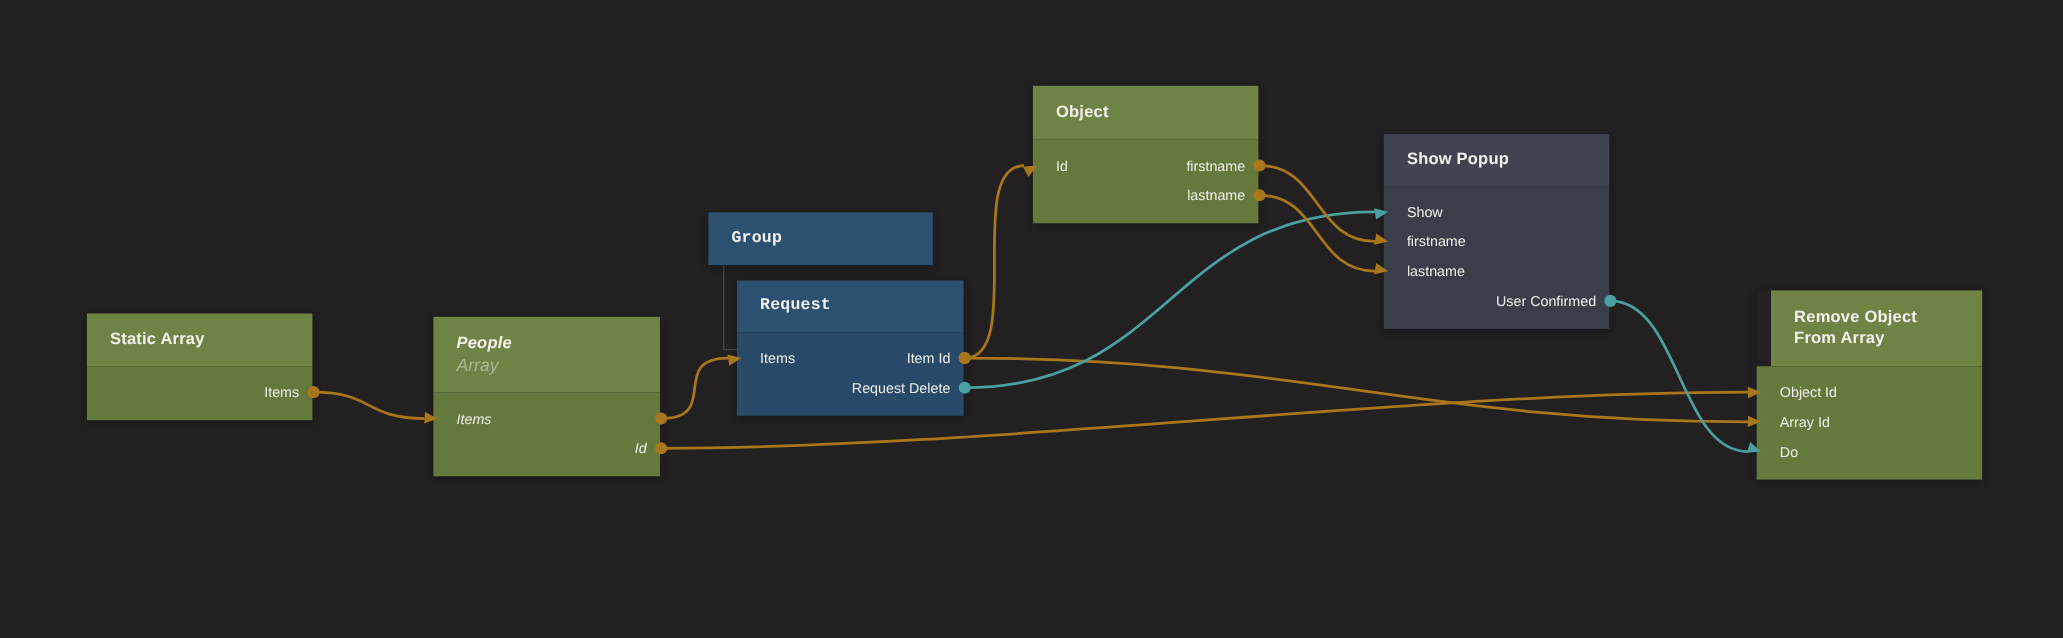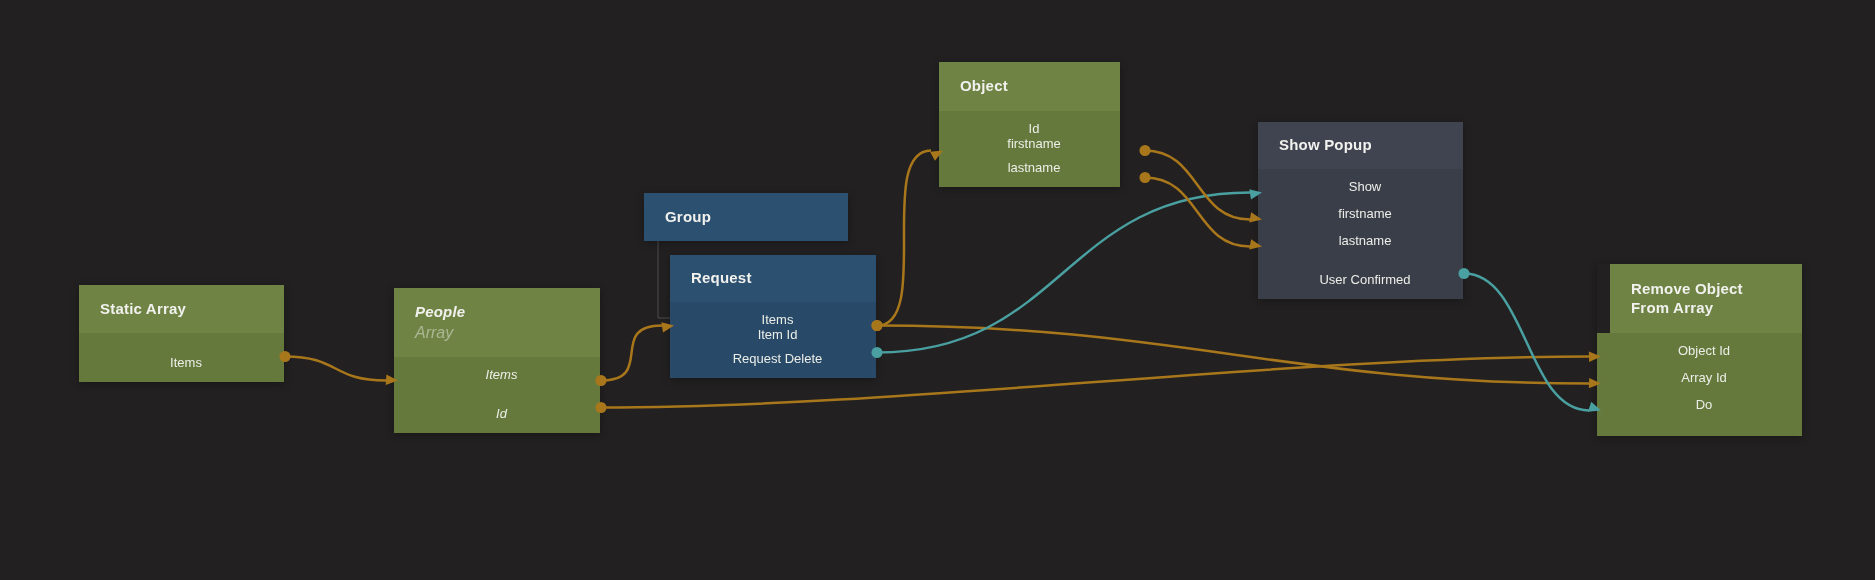--- a/index.html
+++ b/index.html
@@ -8,25 +8,25 @@
   svg.layer{position:absolute;left:0;top:0;z-index:0;}
   svg#markers-layer{z-index:3;}
   .node{position:absolute;z-index:2;box-sizing:border-box;border-radius:1px;
         box-shadow:0 2px 8px rgba(0,0,0,0.30);}
   .node-header{display:flex;flex-direction:column;justify-content:center;
                padding:0 21px;box-sizing:border-box;}
   .node-title{color:#f1f1ee;font-size:15px;font-weight:600;line-height:1.25;letter-spacing:.2px;}
   .node-subtitle{color:rgba(255,255,255,0.42);font-size:16px;margin-top:2px;}
   .node-body{padding:10px 0 12px 0;}
   .port-row{height:27px;display:flex;justify-content:space-between;align-items:center;
-            padding:0 12px 0 21px;flex-direction:column;}
+            padding:0 12px 0 21px;}
   .port-label{font-size:13px;color:#eceee8;white-space:nowrap;}
   .green .node-header{background:#6f8344;}
   .green .node-body{background:#66793c;}
-  .blue .node-header{background:#2c5070;}
+  .blue .node-header{background:#2c5070;font-family:Liberation Mono, monospace;}
   .blue .node-body{background:#284a68;}
   .dark .node-header{background:#3f4450;}
   .dark .node-body{background:#3a3e49;}
 </style>
 </head>
 <body>
 
 <div id="canvas">
 
   <svg id="wires-layer" class="layer" width="1875" height="580">
@@ -86,21 +86,21 @@
         <span class="port-label">Items</span>
         <span class="port-label">Item Id</span>
       </div>
       <div class="port-row">
         <span class="port-label"></span>
         <span class="port-label">Request Delete</span>
       </div>
     </div>
   </div>
 
-  <div class="node green" style="left: 939px; top: 62px; width: 181px;">
+  <div class="node green" style="left: 939px; top: 78px; width: 205px;">
     <div class="node-header" style="height: 49px;">
       <div class="node-title">Object</div>
     </div>
     <div class="node-body">
       <div class="port-row">
         <span class="port-label">Id</span>
         <span class="port-label">firstname</span>
       </div>
       <div class="port-row">
         <span class="port-label"></span>

